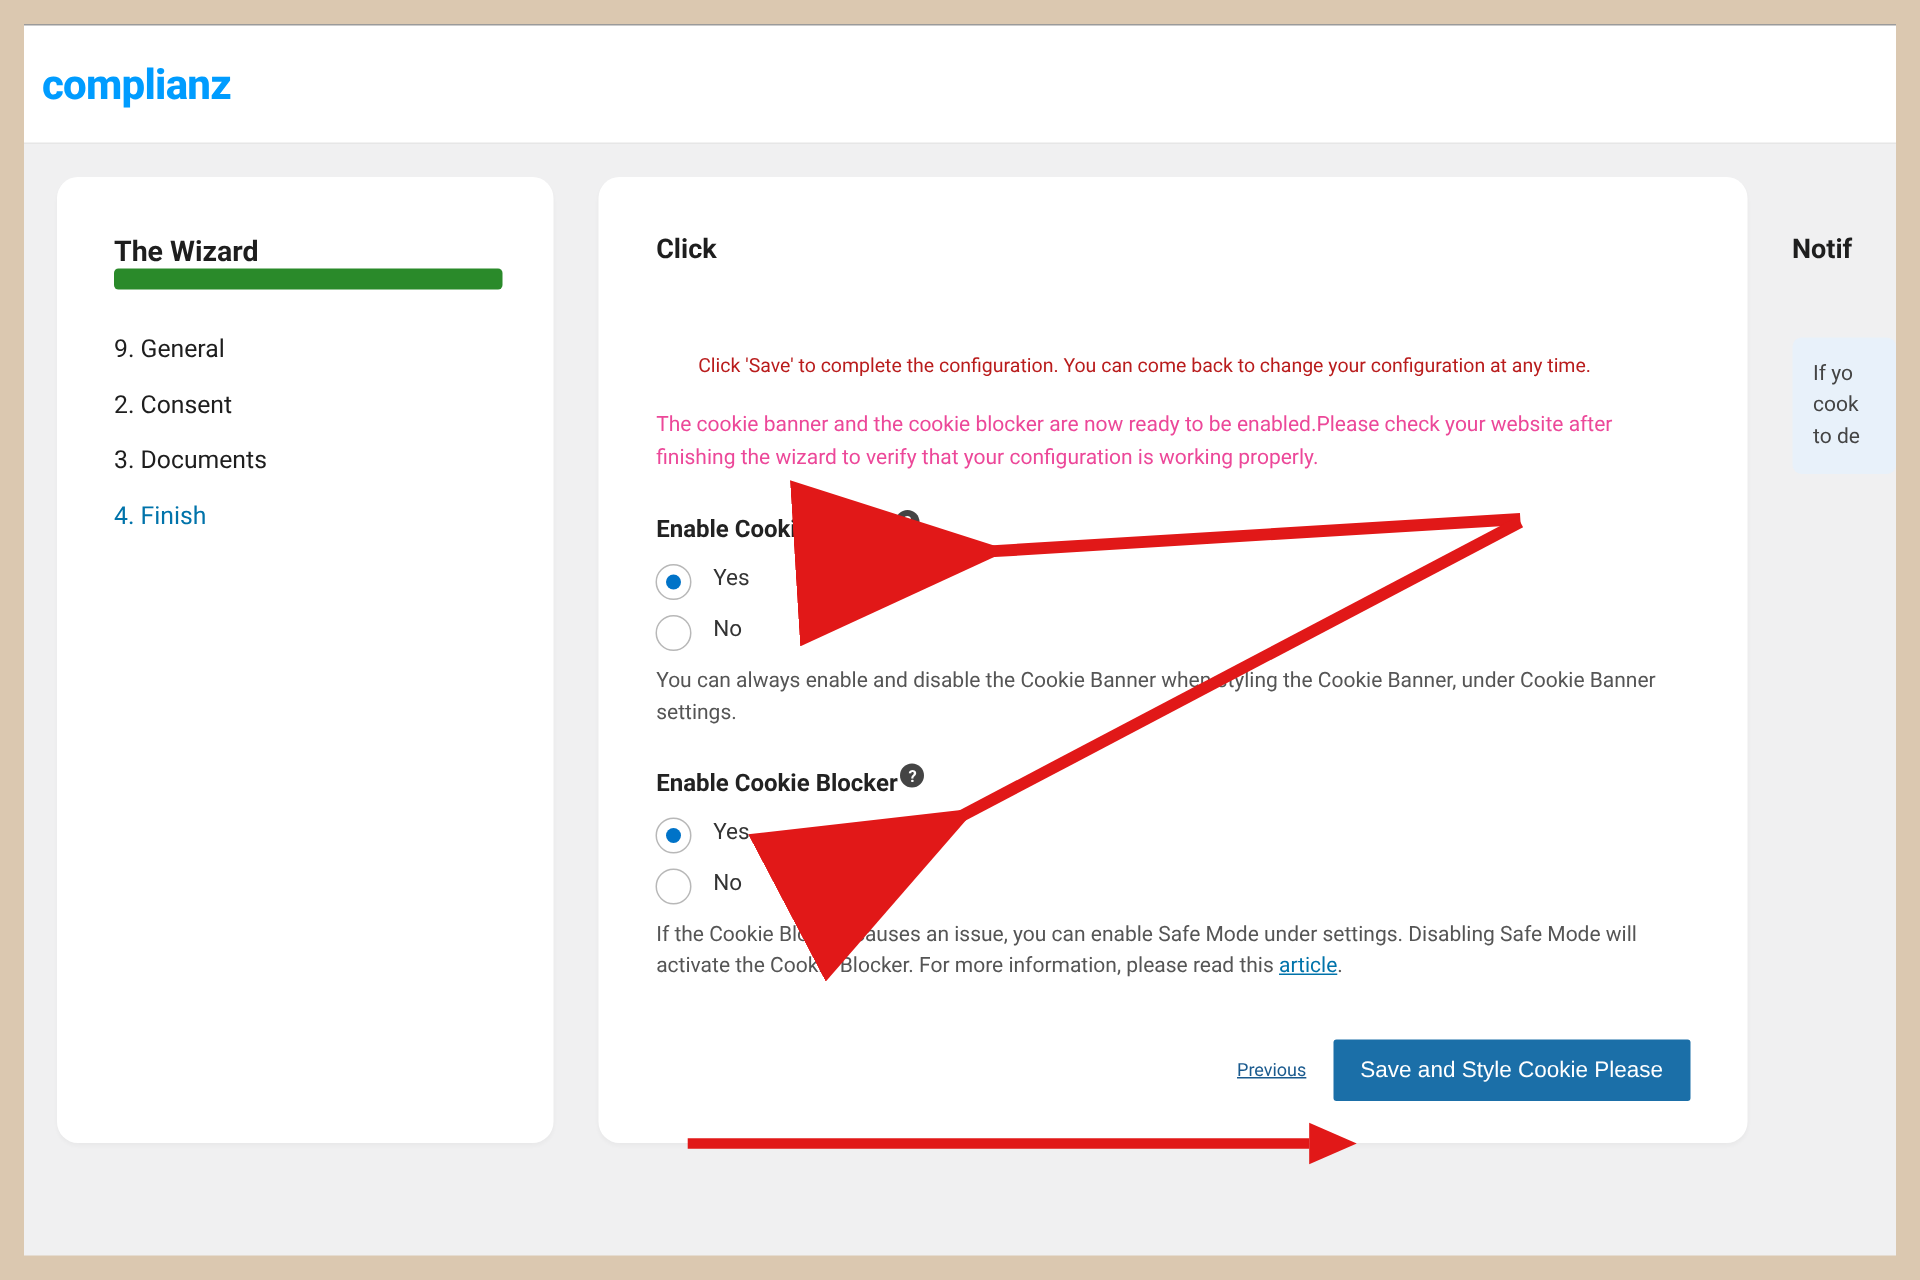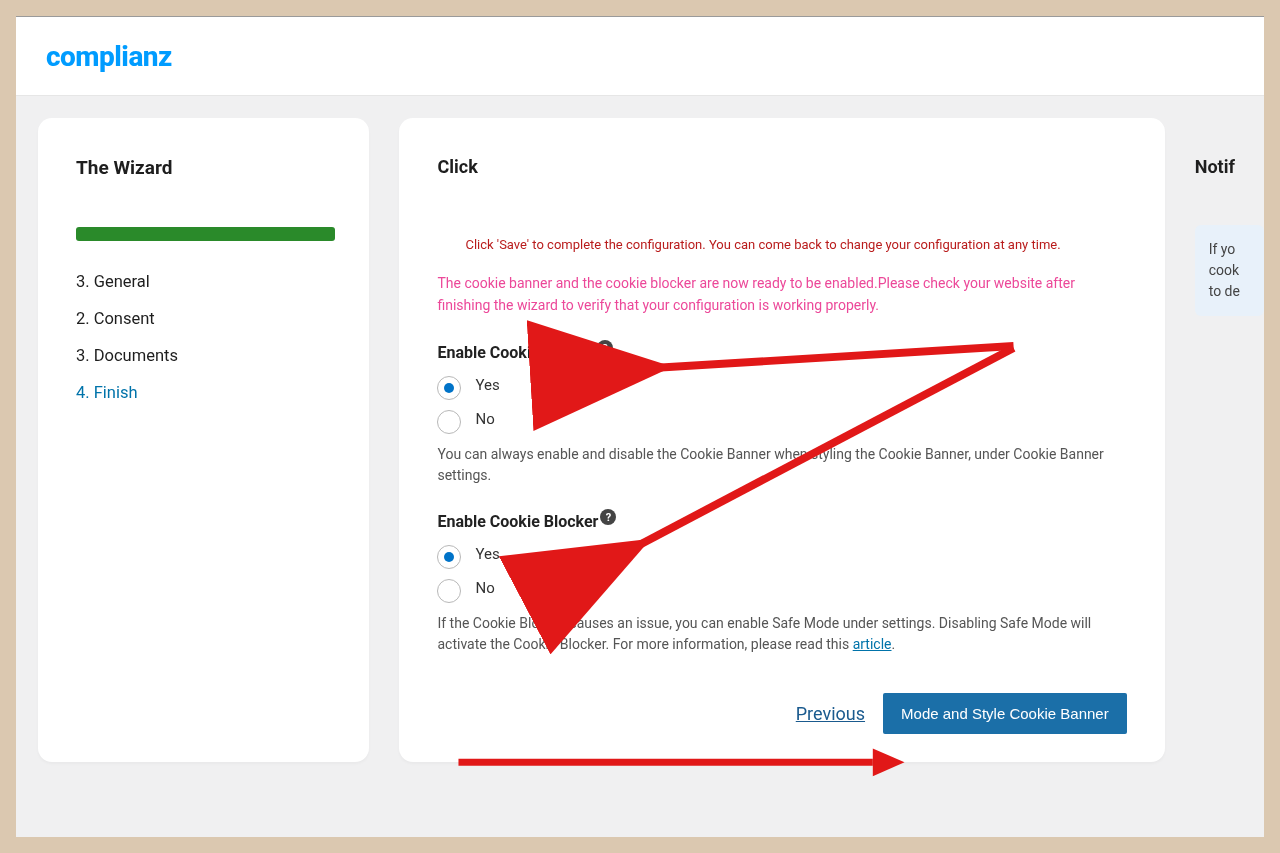--- a/index.html
+++ b/index.html
@@ -17,21 +17,21 @@
   background: #f0f0f1;
   overflow: hidden;
 }
 .topbar {
   background: #fff;
   border-top: 1px solid #9a9a9a;
   border-bottom: 1px solid #e6e6e6;
   height: 80px;
   display: flex;
   align-items: center;
-  padding-left: 30px;
+  padding-left: 12px;
 }
 .logo {
   color: #009cff;
   font-weight: 800;
   font-size: 28px;
   letter-spacing: -0.5px;
 }
 .workspace {
   display: flex;
   gap: 30px;
@@ -43,21 +43,20 @@
   box-shadow: 0 2px 3px rgba(0,0,0,0.03);
 }
 .sidebar {
   width: 334px;
   padding: 38px 34px 38px 38px;
 }
 .sidebar h2 {
   font-size: 19px;
   font-weight: 700;
   color: #1e1e1e;
-  margin-bottom: 48px;
 }
 .progress {
   height: 14px;
   width: 100%;
   background: #2a8a2a;
   border-radius: 3px;
   margin-bottom: 22px;
 }
 .steps { list-style: none; }
 .steps li {
@@ -158,21 +157,21 @@
 .actions {
   display: flex;
   justify-content: flex-end;
   align-items: center;
   gap: 18px;
   margin-top: 38px;
 }
 .prev-link {
   color: #1a5a8e;
   text-decoration: underline;
-  font-size: 18px;
+  font-size: 12px;
 }
 .save-btn {
   background: #1b6fa8;
   color: #fff;
   border: none;
   padding: 12px 18px;
   font-size: 15px;
   border-radius: 2px;
   cursor: pointer;
 }
@@ -211,21 +210,21 @@
   <div class="topbar">
     <div class="logo">complianz</div>
   </div>
 
   <div class="workspace">
 
     <div class="card sidebar">
       <h2>The Wizard</h2>
       <div class="progress"></div>
       <ul class="steps">
-        <li>3. General</li>
+        <li>9. General</li>
         <li>2. Consent</li>
         <li>3. Documents</li>
         <li class="active">4. Finish</li>
       </ul>
     </div>
 
     <div class="card main">
       <h2>Click</h2>
       <p class="intro">Click 'Save' to complete the configuration. You can come back to change your configuration at any time.</p>
       <p class="desc">The cookie banner and the cookie blocker are now ready to be enabled.Please check your website after finishing the wizard to verify that your configuration is working properly.</p>
@@ -259,21 +258,21 @@
           <span class="radio"></span>
           <span class="radio-label">No</span>
         </div>
         <p class="hint">
           <span>If the Cookie Blocker causes an issue, you can enable Safe Mode under settings. Disabling Safe Mode will activate the Cookie Blocker. For more information, please read this </span><a href="#">article</a><span>.</span>
         </p>
       </div>
 
       <div class="actions">
         <a href="#" class="prev-link">Previous</a>
-        <button class="save-btn">Mode and Style Cookie Banner</button>
+        <button class="save-btn">Save and Style Cookie Please</button>
       </div>
 
       <svg class="annotations" viewBox="0 0 772 700">
         <defs>
           <marker id="ahead" markerWidth="18" markerHeight="14" refX="2" refY="7" orient="auto">
             <polygon points="18,0 0,7 18,14" fill="#e11818"></polygon>
           </marker>
         </defs>
 
         <line x1="620" y1="230" x2="260" y2="252" stroke="#e11818" stroke-width="8" marker-end="url(#ahead)"></line>

